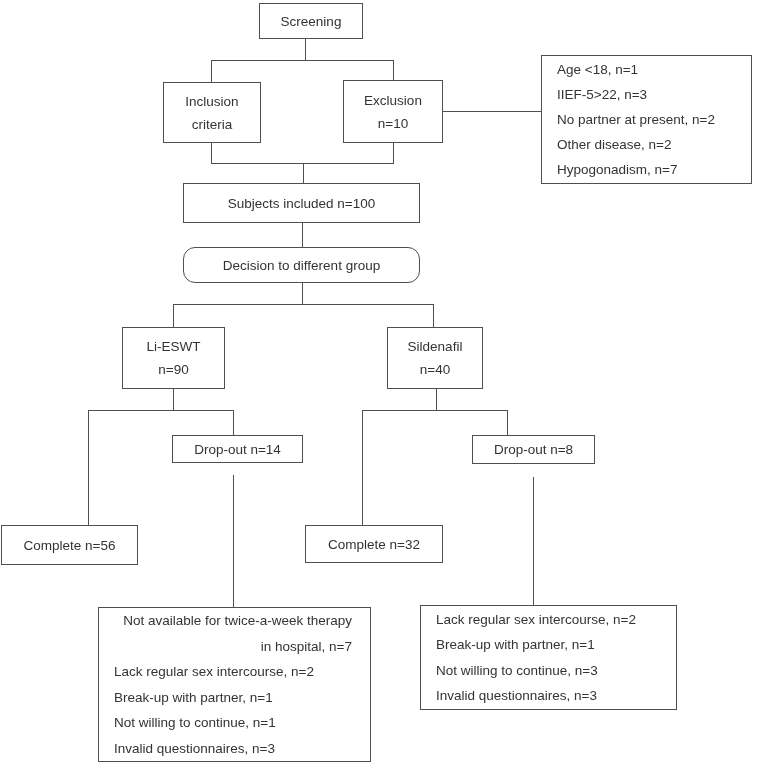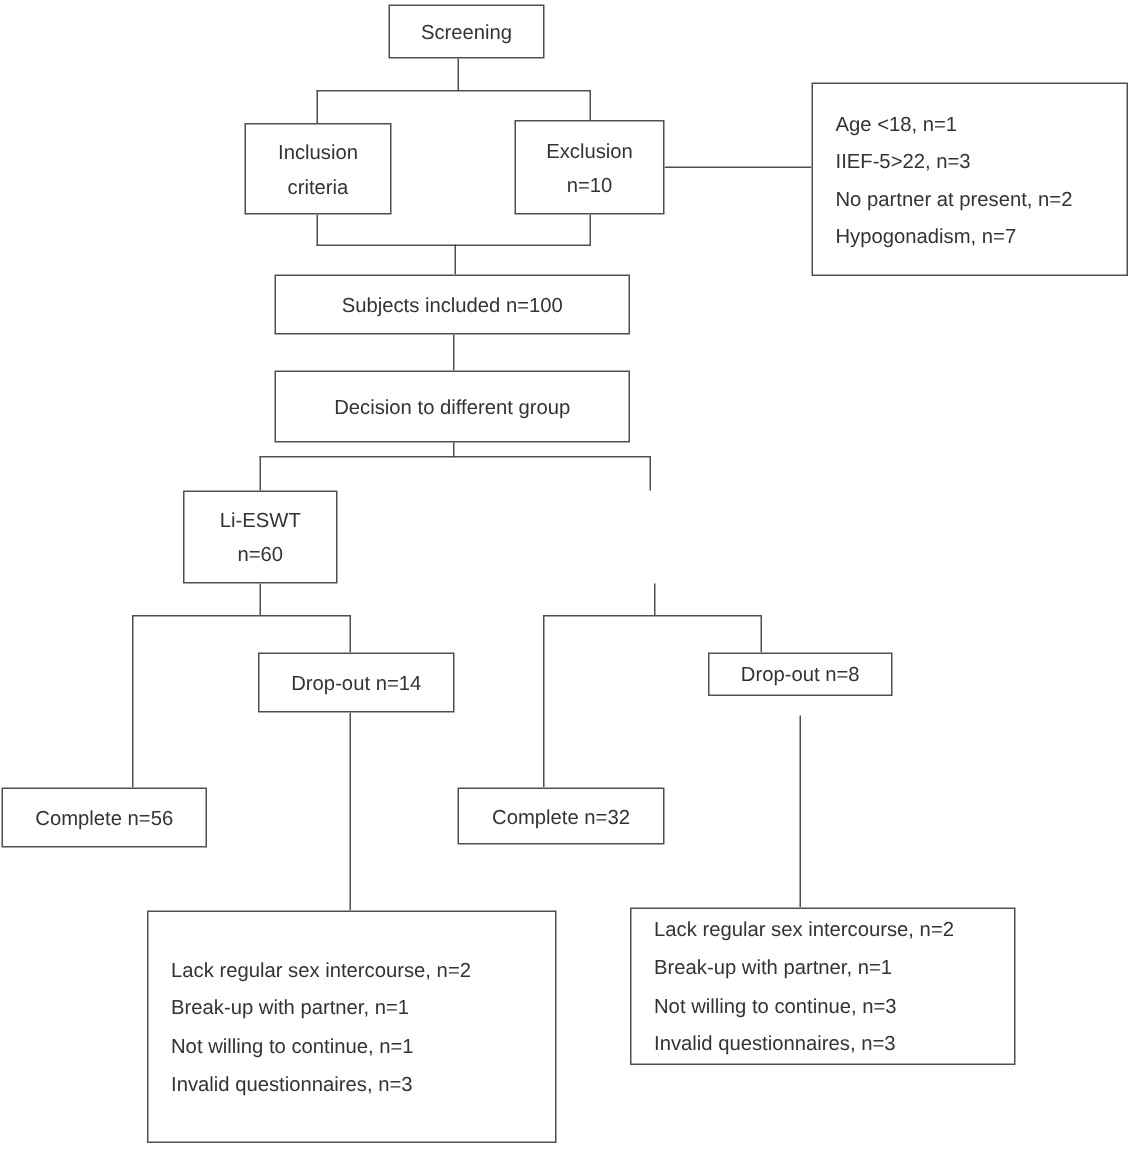--- a/index.html
+++ b/index.html
@@ -67,54 +67,60 @@
 
   <div class="box" style="left:343px; top:80px; width:100px; height:63px;">
     <div>Exclusion</div>
     <div>n=10</div>
   </div>
 
   <div class="box list tight" style="left:541px; top:55px; width:211px; height:129px;">
     <div class="item">Age &lt;18, n=1</div>
     <div class="item">IIEF-5&gt;22, n=3</div>
     <div class="item">No partner at present, n=2</div>
+    <div class="item">Other disease, n=2</div>
     <div class="item">Hypogonadism, n=7</div>
   </div>
 
   <div class="box" style="left:183px; top:183px; width:237px; height:40px;">
     <div>Subjects included n=100</div>
   </div>
 
-  <div class="box" style="left:183px; top:247px; width:237px; height:48px;">
+  <div class="box" style="left:183px; top:247px; width:237px; height:36px;border-radius:12px;">
     <div>Decision to different group</div>
   </div>
 
   <div class="box" style="left:122px; top:327px; width:103px; height:62px;">
     <div>Li-ESWT</div>
-    <div>n=60</div>
+    <div>n=90</div>
   </div>
 
+  <div class="box" style="left:387px; top:327px; width:96px; height:62px;">
+    <div>Sildenafil</div>
+    <div>n=40</div>
+  </div>
 
-  <div class="box" style="left:172px; top:435px; width:131px; height:40px;">
+  <div class="box" style="left:172px; top:435px; width:131px; height:28px;">
     <div>Drop-out n=14</div>
   </div>
 
   <div class="box" style="left:472px; top:435px; width:123px; height:29px;">
     <div>Drop-out n=8</div>
   </div>
 
   <div class="box" style="left:1px; top:525px; width:137px; height:40px;">
     <div>Complete n=56</div>
   </div>
 
   <div class="box" style="left:305px; top:525px; width:138px; height:38px;">
     <div>Complete n=32</div>
   </div>
 
   <div class="box list" style="left:98px; top:607px; width:273px; height:155px;">
+    <div class="item">Not available for twice-a-week therapy in hospital, n=7</div>
     <div class="item">Lack regular sex intercourse, n=2</div>
     <div class="item">Break-up with partner, n=1</div>
     <div class="item">Not willing to continue, n=1</div>
     <div class="item">Invalid questionnaires, n=3</div>
   </div>
 
   <div class="box list" style="left:420px; top:605px; width:257px; height:105px;">
     <div class="item">Lack regular sex intercourse, n=2</div>
     <div class="item">Break-up with partner, n=1</div>
     <div class="item">Not willing to continue, n=3</div>

